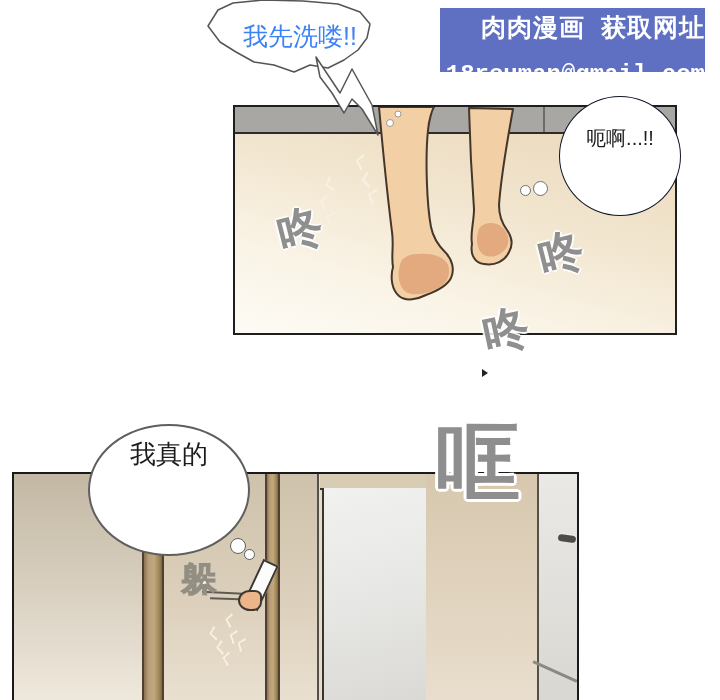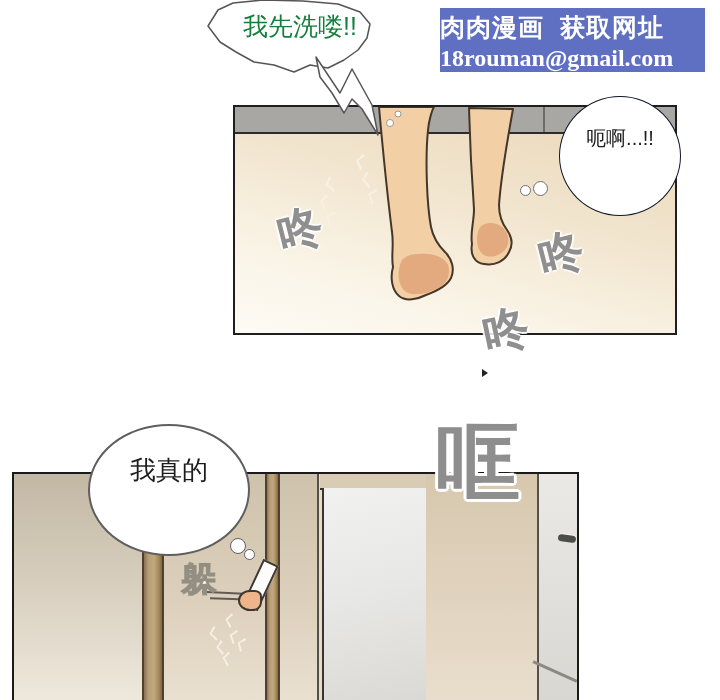--- a/index.html
+++ b/index.html
@@ -2,23 +2,23 @@
 <html><head>
 <meta charset="utf-8">
 <style>
   html,body{margin:0;padding:0;background:#ffffff;}
   #page{position:relative;width:720px;height:700px;background:#ffffff;overflow:hidden;
         font-family:"Liberation Sans",sans-serif;}
   .abs{position:absolute;}
 
   
   #banner{left:440px;top:8px;width:265px;height:64px;background:#5f6fc1;color:#fff;
-          text-align:left;}
+          text-align:right;}
   #banner .l1{font-size:25px;font-weight:bold;letter-spacing:1px;margin-top:3px;white-space:pre;}
-  #banner .l2{font-family:Liberation Serif, serif;font-size:24px;font-weight:bold;margin-top:1px;}
+  #banner .l2{font-family:Liberation Mono, monospace;font-size:24px;font-weight:bold;margin-top:17px;}
 
   
   #panel1{left:233px;top:105px;width:440px;height:226px;border:2px solid #1e1e1e;
           background:linear-gradient(195deg,#e9d5b6 0%,#f2e6d0 45%,#faf4e7 75%,#fdfbf5 100%);
           overflow:hidden;z-index:1;}
   #strip{left:0;top:0;width:440px;height:25px;background:#a9a7a3;border-bottom:2px solid #2c2c2a;}
   .seam{top:0;width:2px;height:25px;background:#6b6b68;}
   #legs{left:0;top:0;z-index:2;}
 
   .thud{color:#8f8f8f;font-weight:bold;
@@ -112,21 +112,21 @@
   </div>
   <div class="abs dot" style="left:533px;top:181px;width:13px;height:13px;"></div>
   <div class="abs dot" style="left:520px;top:185px;width:9px;height:9px;"></div>
 
   <svg class="abs" style="left:198px;top:0;z-index:6;" width="180" height="80" viewBox="0 0 180 80">
     <polygon points="20,10 35,3 65,0 105,1 140,4 162,12 172,24 169,38 160,50 146,60 130,68 112,65 96,72 76,65 56,62 38,52 22,42 10,26" fill="#ffffff" stroke="#555" stroke-width="1.5" stroke-linejoin="round"></polygon>
   </svg>
   <svg class="abs" style="left:300px;top:55px;z-index:6;" width="90" height="85" viewBox="0 0 90 85">
     <polygon points="16,2 40,38 52,14 72,50 78,80 62,54 52,44 44,58 32,38 20,22" fill="#ffffff" stroke="#555" stroke-width="1.5" stroke-linejoin="round"></polygon>
   </svg>
-  <div class="abs" style="left:225px;top:10px;width:150px;text-align:center;font-size:25px;color:#15803d;z-index:7;">我先洗喽!!</div>
+  <div class="abs" style="left:225px;top:20px;width:150px;text-align:center;font-size:25px;color:#3b82f6;z-index:7;">我先洗喽!!</div>
 
   <div id="panel2" class="abs">
     <div id="wallL" class="abs"></div>
     <div class="abs post" style="left:128px;width:18px;"></div>
     <div id="wallM" class="abs"></div>
     <div class="abs wline" style="left:303px;"></div>
     <div id="lintel" class="abs"></div>
     <div id="door" class="abs"></div>
     <div id="wallR" class="abs"></div>
     <div class="abs wline" style="left:523px;"></div>
@@ -146,21 +146,21 @@
     <div class="abs steam" style="left:192px;top:150px;font-size:15px;transform:rotate(-8deg);">く</div>
     <div class="abs steam" style="left:212px;top:153px;font-size:15px;transform:rotate(18deg);">く</div>
     <div class="abs steam" style="left:199px;top:164px;font-size:15px;transform:rotate(-4deg);">く</div>
     <div class="abs steam" style="left:220px;top:161px;font-size:15px;transform:rotate(22deg);">く</div>
     <div class="abs steam" style="left:205px;top:175px;font-size:15px;transform:rotate(8deg);">く</div>
   </div>
 
   <div id="clang" class="abs">哐</div>
 
   <div class="abs bubble" style="left:88px;top:424px;width:158px;height:128px;border-color:#5f5f5f;">
-    <div class="btxt" style="margin-top:28px;font-size:26px;line-height:33px;">
+    <div class="btxt" style="margin-top:12px;font-size:26px;line-height:33px;">
       <div>我真的</div>
     </div>
   </div>
   <div class="abs dot" style="left:230px;top:538px;width:14px;height:14px;border-color:#5f5f5f;"></div>
   <div class="abs dot" style="left:244px;top:549px;width:9px;height:9px;border-color:#5f5f5f;"></div>
 
   <div id="cursor" class="abs"></div>
 
 </div>
 

